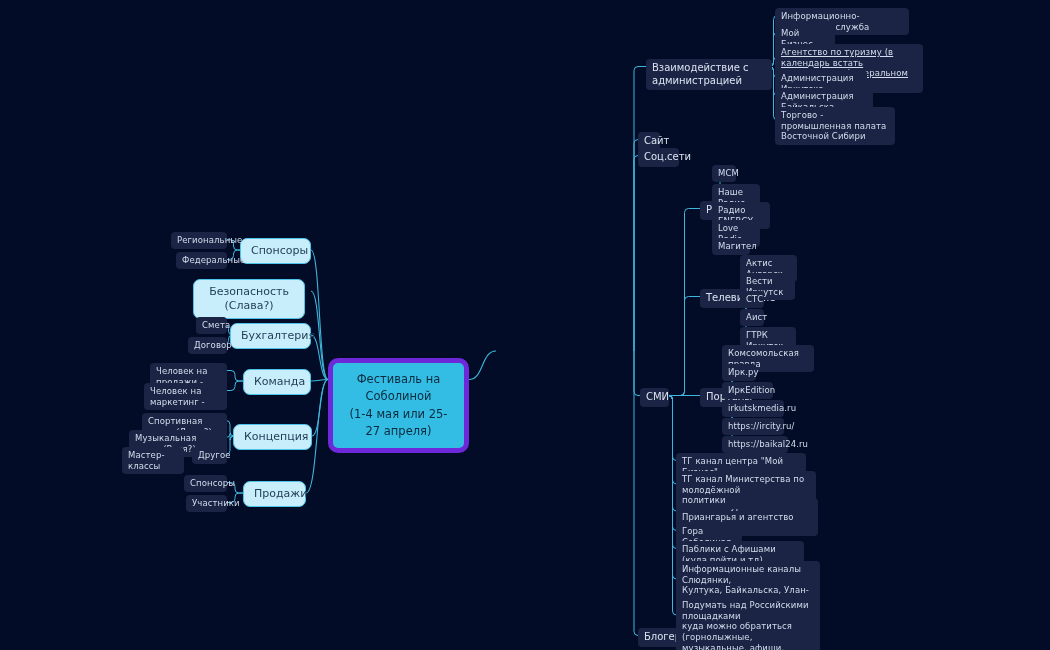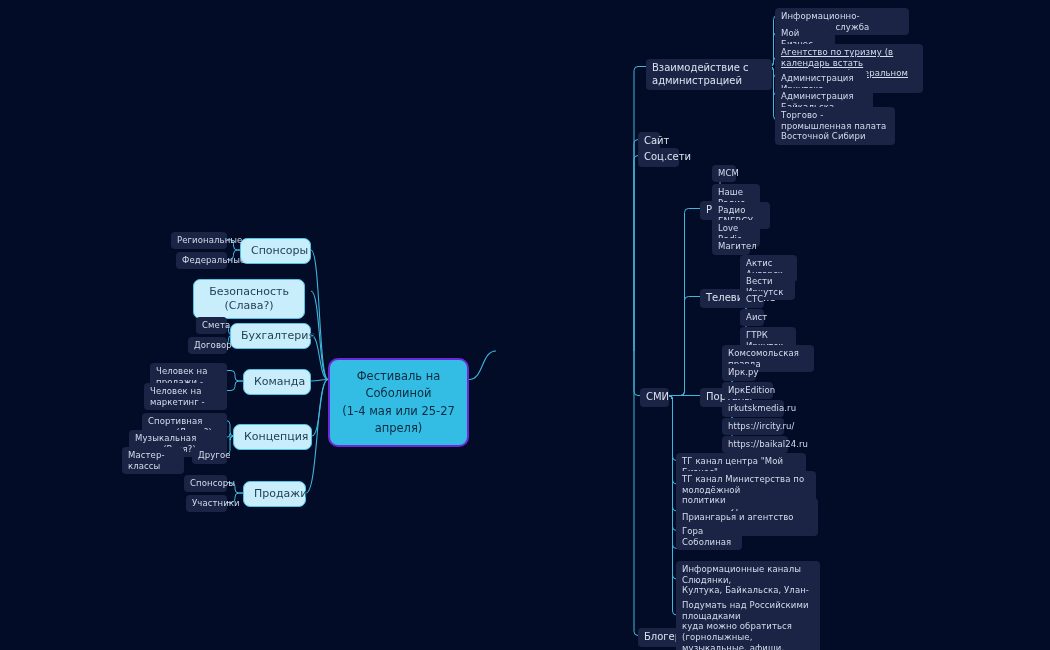--- a/index.html
+++ b/index.html
@@ -34,21 +34,21 @@
     border:1px solid #4ec3e8;
     border-radius:7px;
     font-size:11px;
     padding:5px 10px;
     text-align:center;
   }
   
   .root{
     background:#34bde4;
     color:#0c2b3e;
-    border:2px solid #6d28d9;
+    border:5px solid #6d28d9;
     border-radius:10px;
     font-size:11.5px;
     padding:8px 12px;
     text-align:center;
     line-height:1.5;
   }
   
   .mid{
     background:#1b2444;
     color:#dbe2f0;
@@ -175,19 +175,20 @@
     <div class="node leaf" style="left: 722px; top: 382px; width: 51px;">ИркEdition</div>
     <div class="node leaf" style="left: 722px; top: 400px; width: 62px;">irkutskmedia.ru</div>
     <div class="node leaf" style="left: 722px; top: 418px; width: 62px;">https://ircity.ru/</div>
     <div class="node leaf" style="left: 722px; top: 436px; width: 66px;">https://baikal24.ru</div>
     <div class="node leaf" style="left: 676px; top: 453px; width: 130px;">ТГ канал центра "Мой Бизнес"</div>
     <div class="node leaf" style="left: 676px; top: 498px; width: 142px;">ТГ канал Туризм Приангарья и агентство
 по туризму</div>
     <div class="node leaf" style="left: 676px; top: 471px; width: 140px;">ТГ канал Министерства по молодёжной
 политики</div>
     <div class="node leaf" style="left: 676px; top: 523px; width: 66px;">Гора Соболиная</div>
+    <div class="node leaf" style="left: 676px; top: 541px; width: 128px;">Паблики с Афишами (куда пойти и тд)</div>
     <div class="node leaf" style="left: 676px; top: 561px; width: 144px;">Информационные каналы Слюдянки,
 Култука, Байкальска, Улан-Удэ, Ангарска,
 области</div>
     <div class="node leaf" style="left: 676px; top: 597px; width: 144px;">Подумать над Российскими площадками
 куда можно обратиться (горнолыжные,
 музыкальные, афиши, фестивали, туризм)</div>
   </div>
 
 </body></html>

